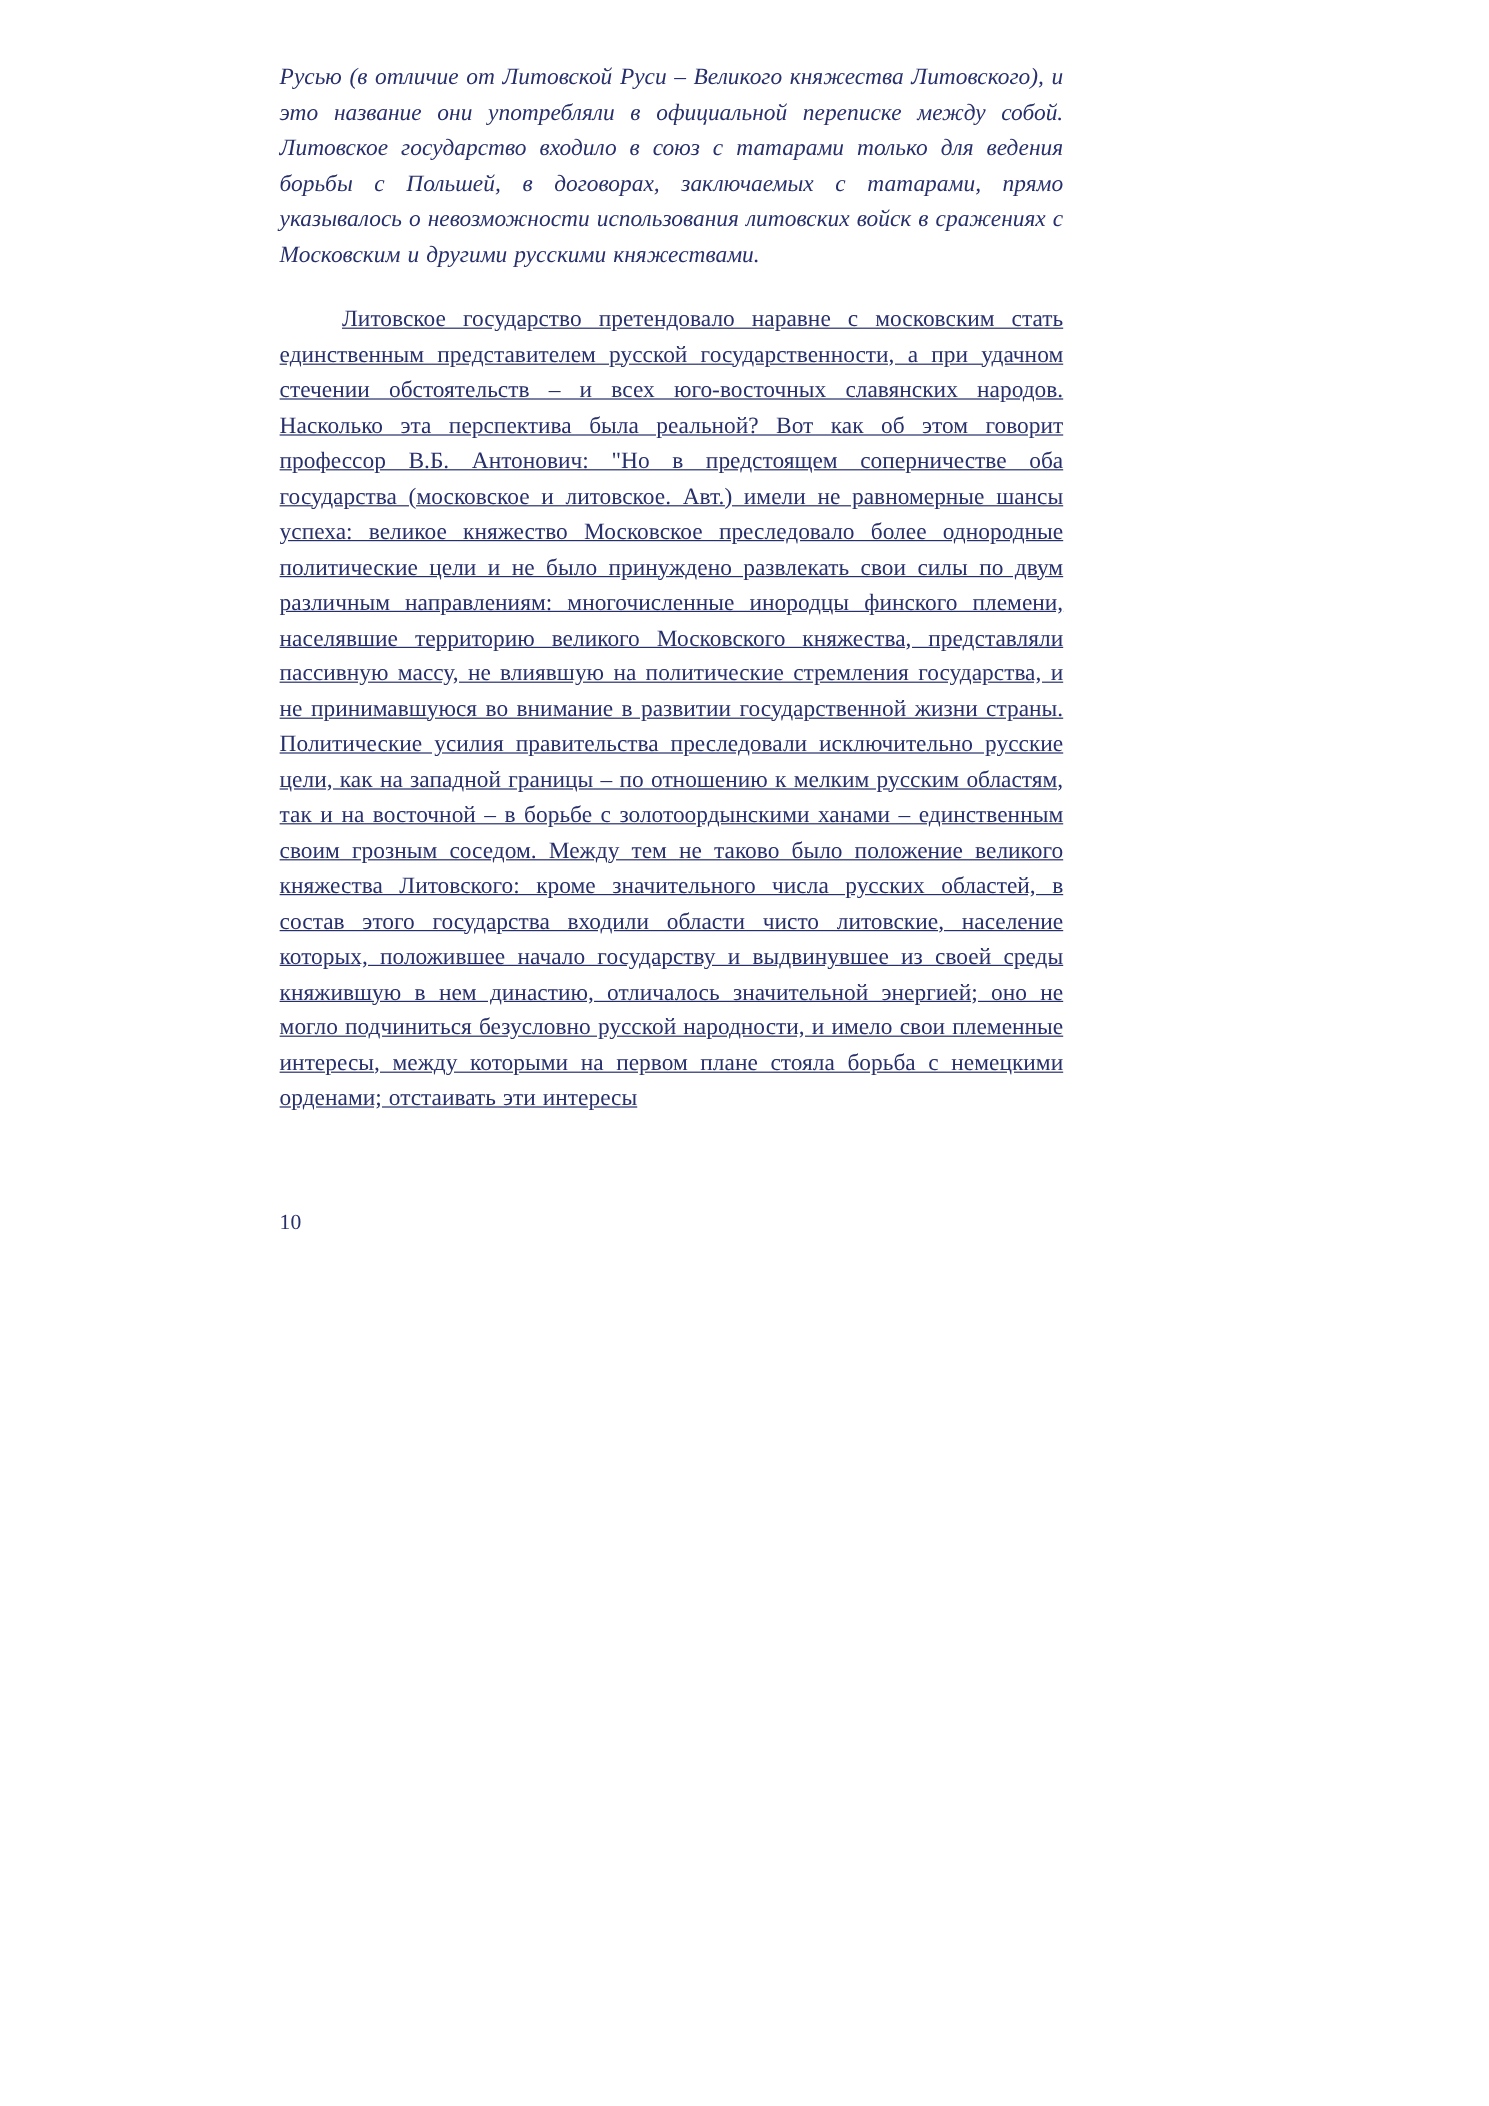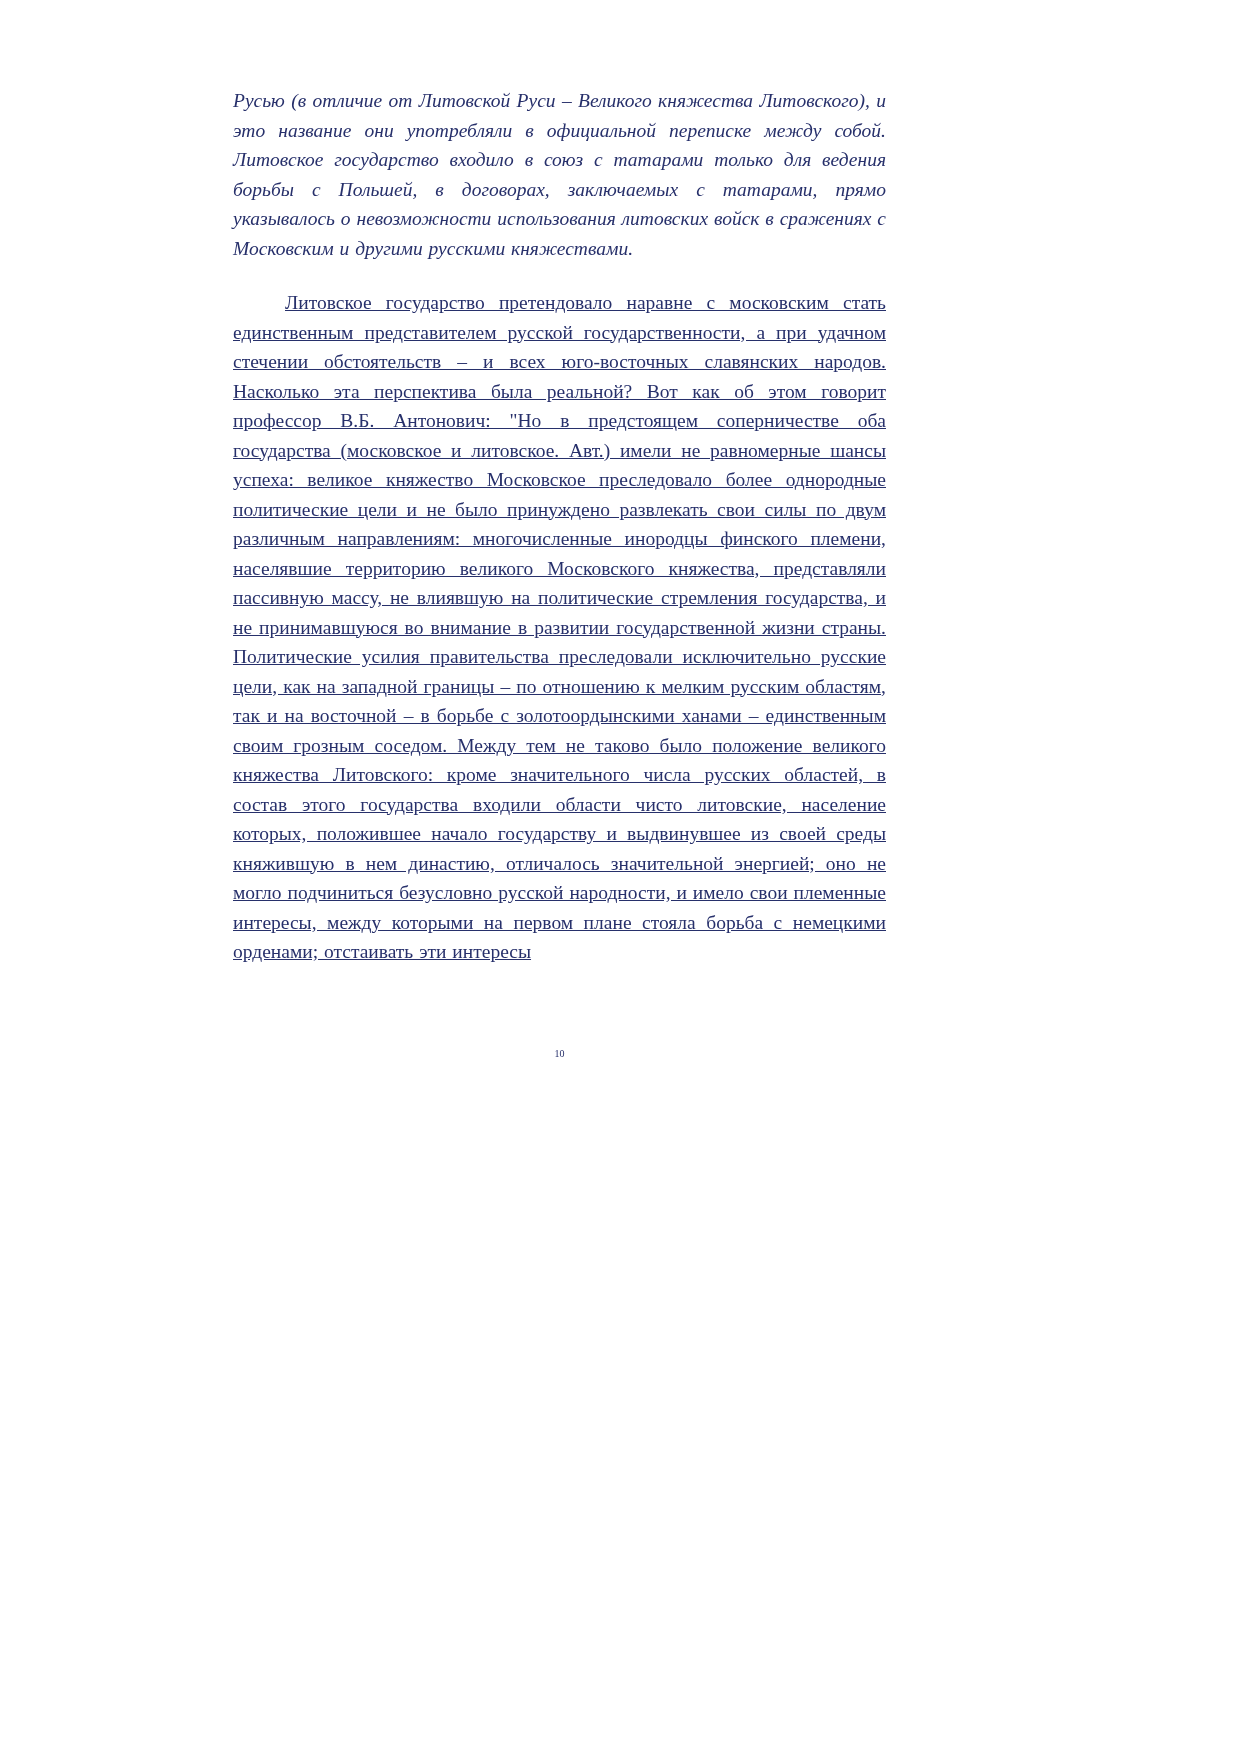--- a/index.html
+++ b/index.html
@@ -15,46 +15,44 @@
     background: #ffffff;
     overflow: hidden;
     font-family: "Liberation Serif", serif;
     color: var(--ink);
   }
   .content {
     position: absolute;
     left: 233px;
     top: 50px;
     width: 653px;
-    margin-top: 36px;
   }
   .para {
     margin: 0;
     font-size: 19.5px;
     line-height: 29.5px;
     text-align: justify;
     text-justify: inter-word;
     word-spacing: 1px;
     color: var(--ink);
   }
   .para-italic {
     font-style: italic;
   }
   .para-body {
     margin-top: 25px;
     text-indent: 52px;
     text-decoration: underline;
   }
   .page-number {
     position: absolute;
-    top: 1046px;
+    top: 1010px;
     left: 233px;
     width: 653px;
-    text-align: center;
-    font-size: 10px;
+    font-size: 18px;
     line-height: 16px;
     color: var(--ink);
   }
 </style>
 </head>
 <body>
 
 <div class="page">
   <div class="content">
     <p class="para para-italic">Русью (в отличие от Литовской Руси – Великого княжества Литовского), и это название они употребляли в официальной переписке между собой. Литовское государство входило в союз с татарами только для ведения борьбы с Польшей, в договорах, заключаемых с татарами, прямо указывалось о невозможности использования литовских войск в сражениях с Московским и другими русскими княжествами.</p>

